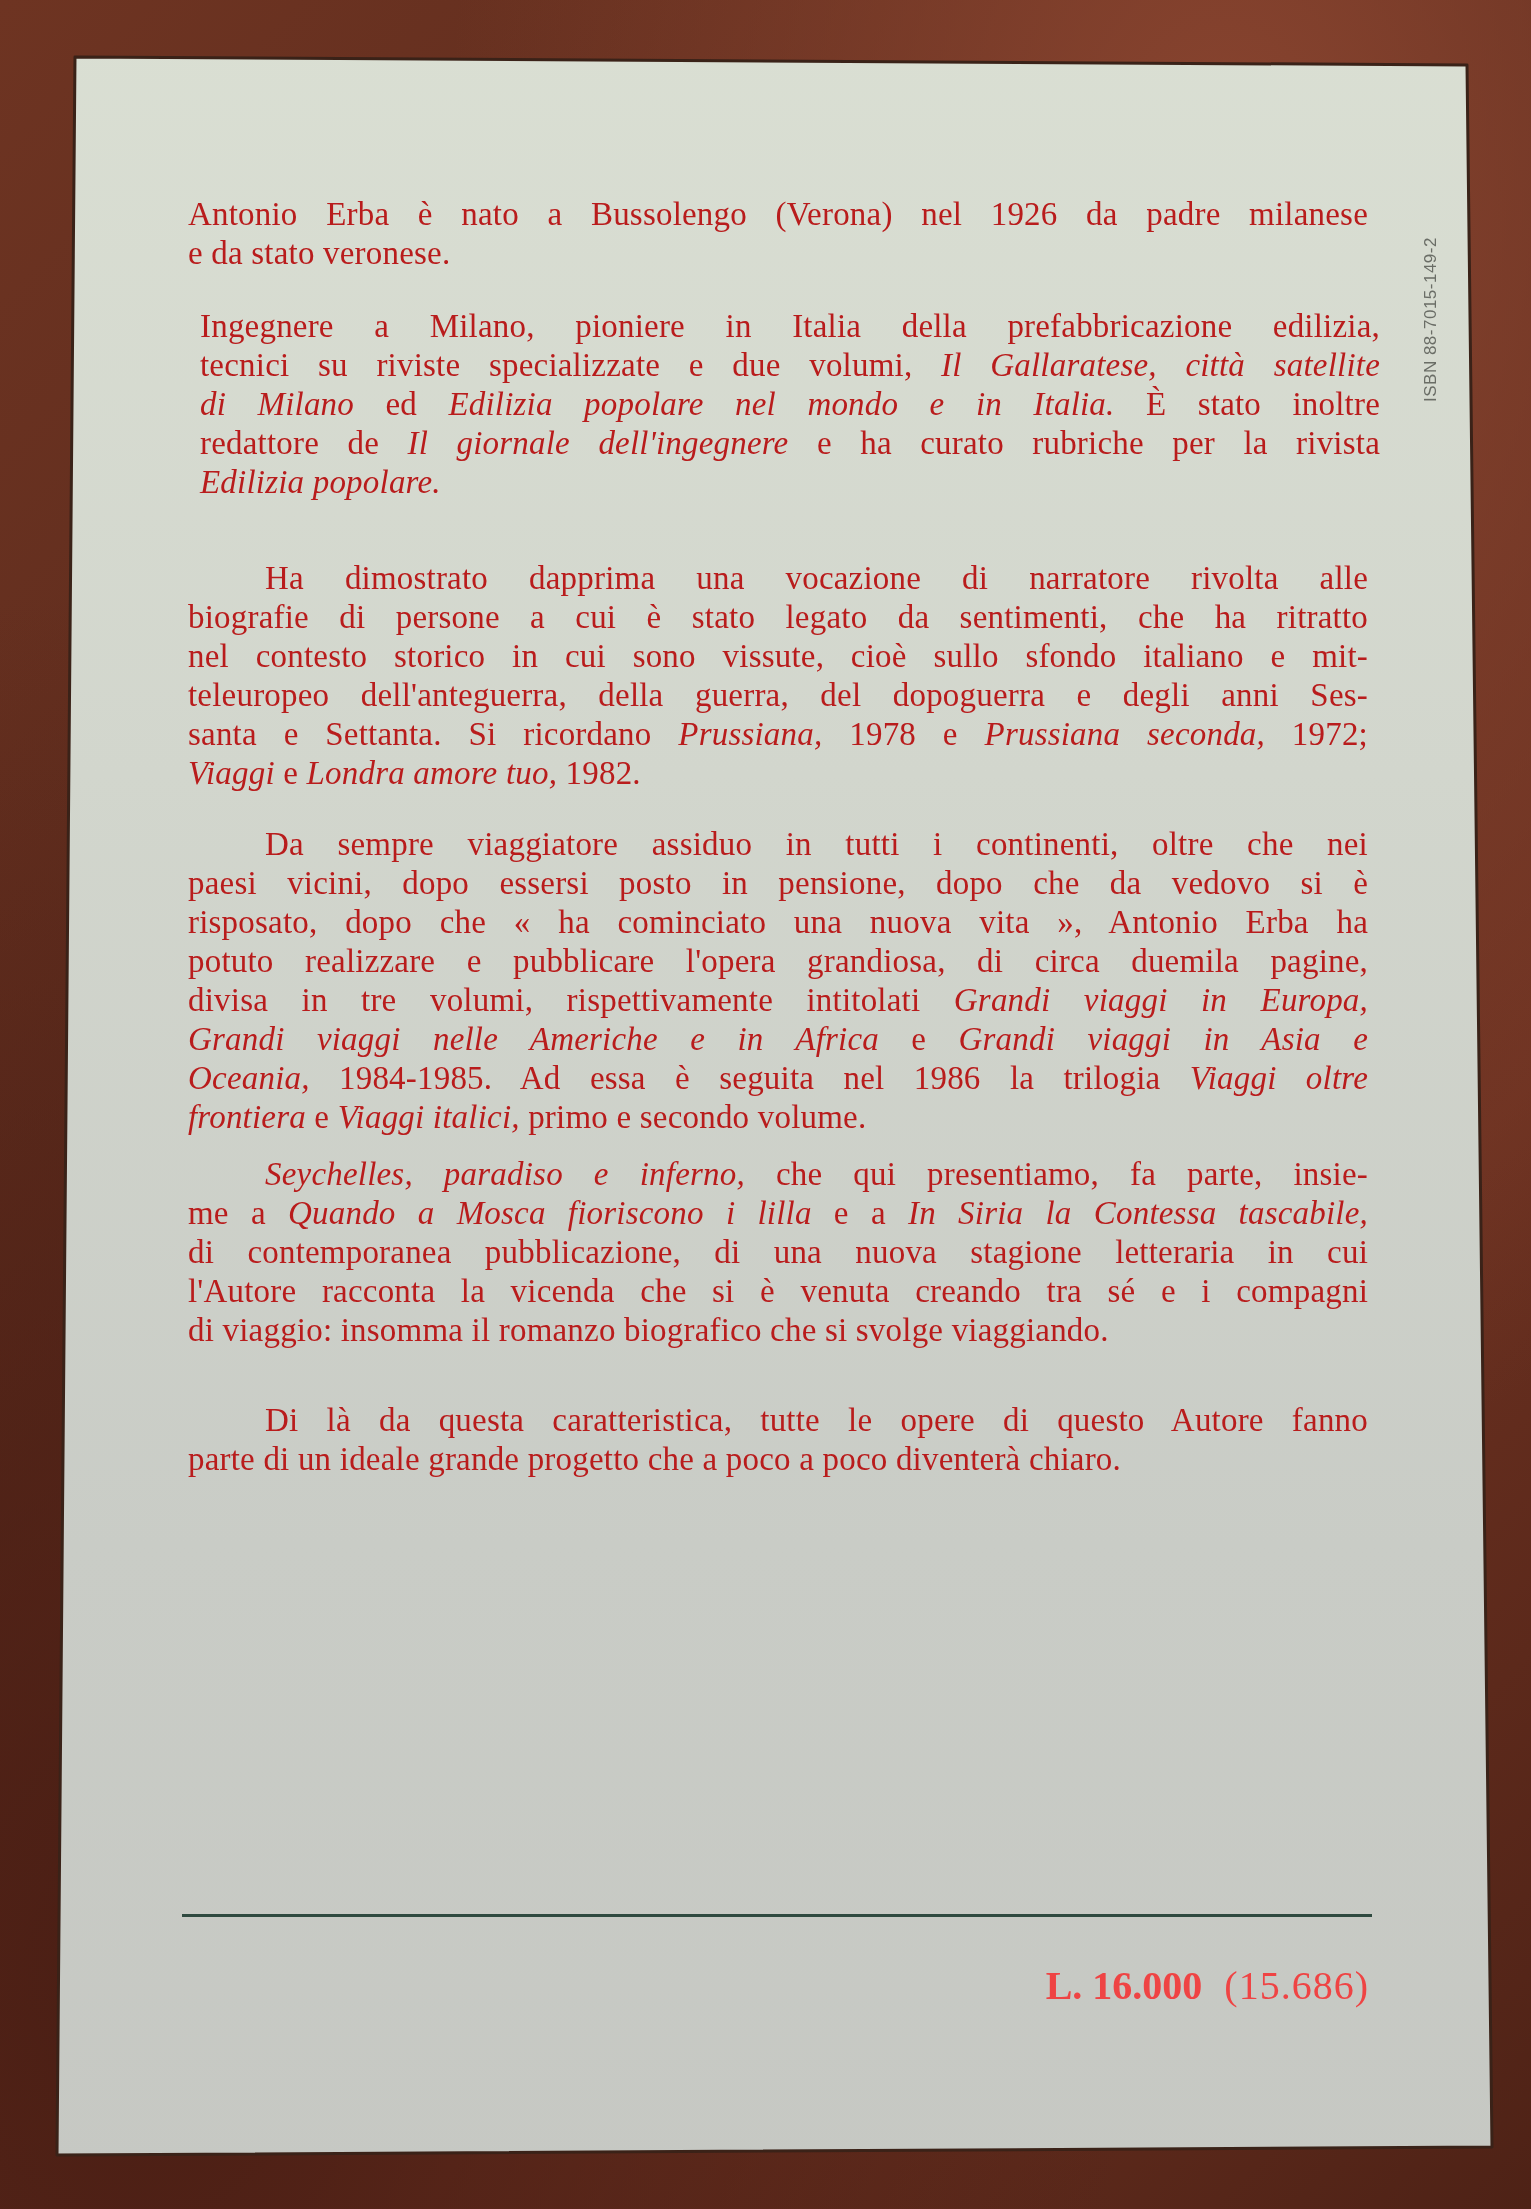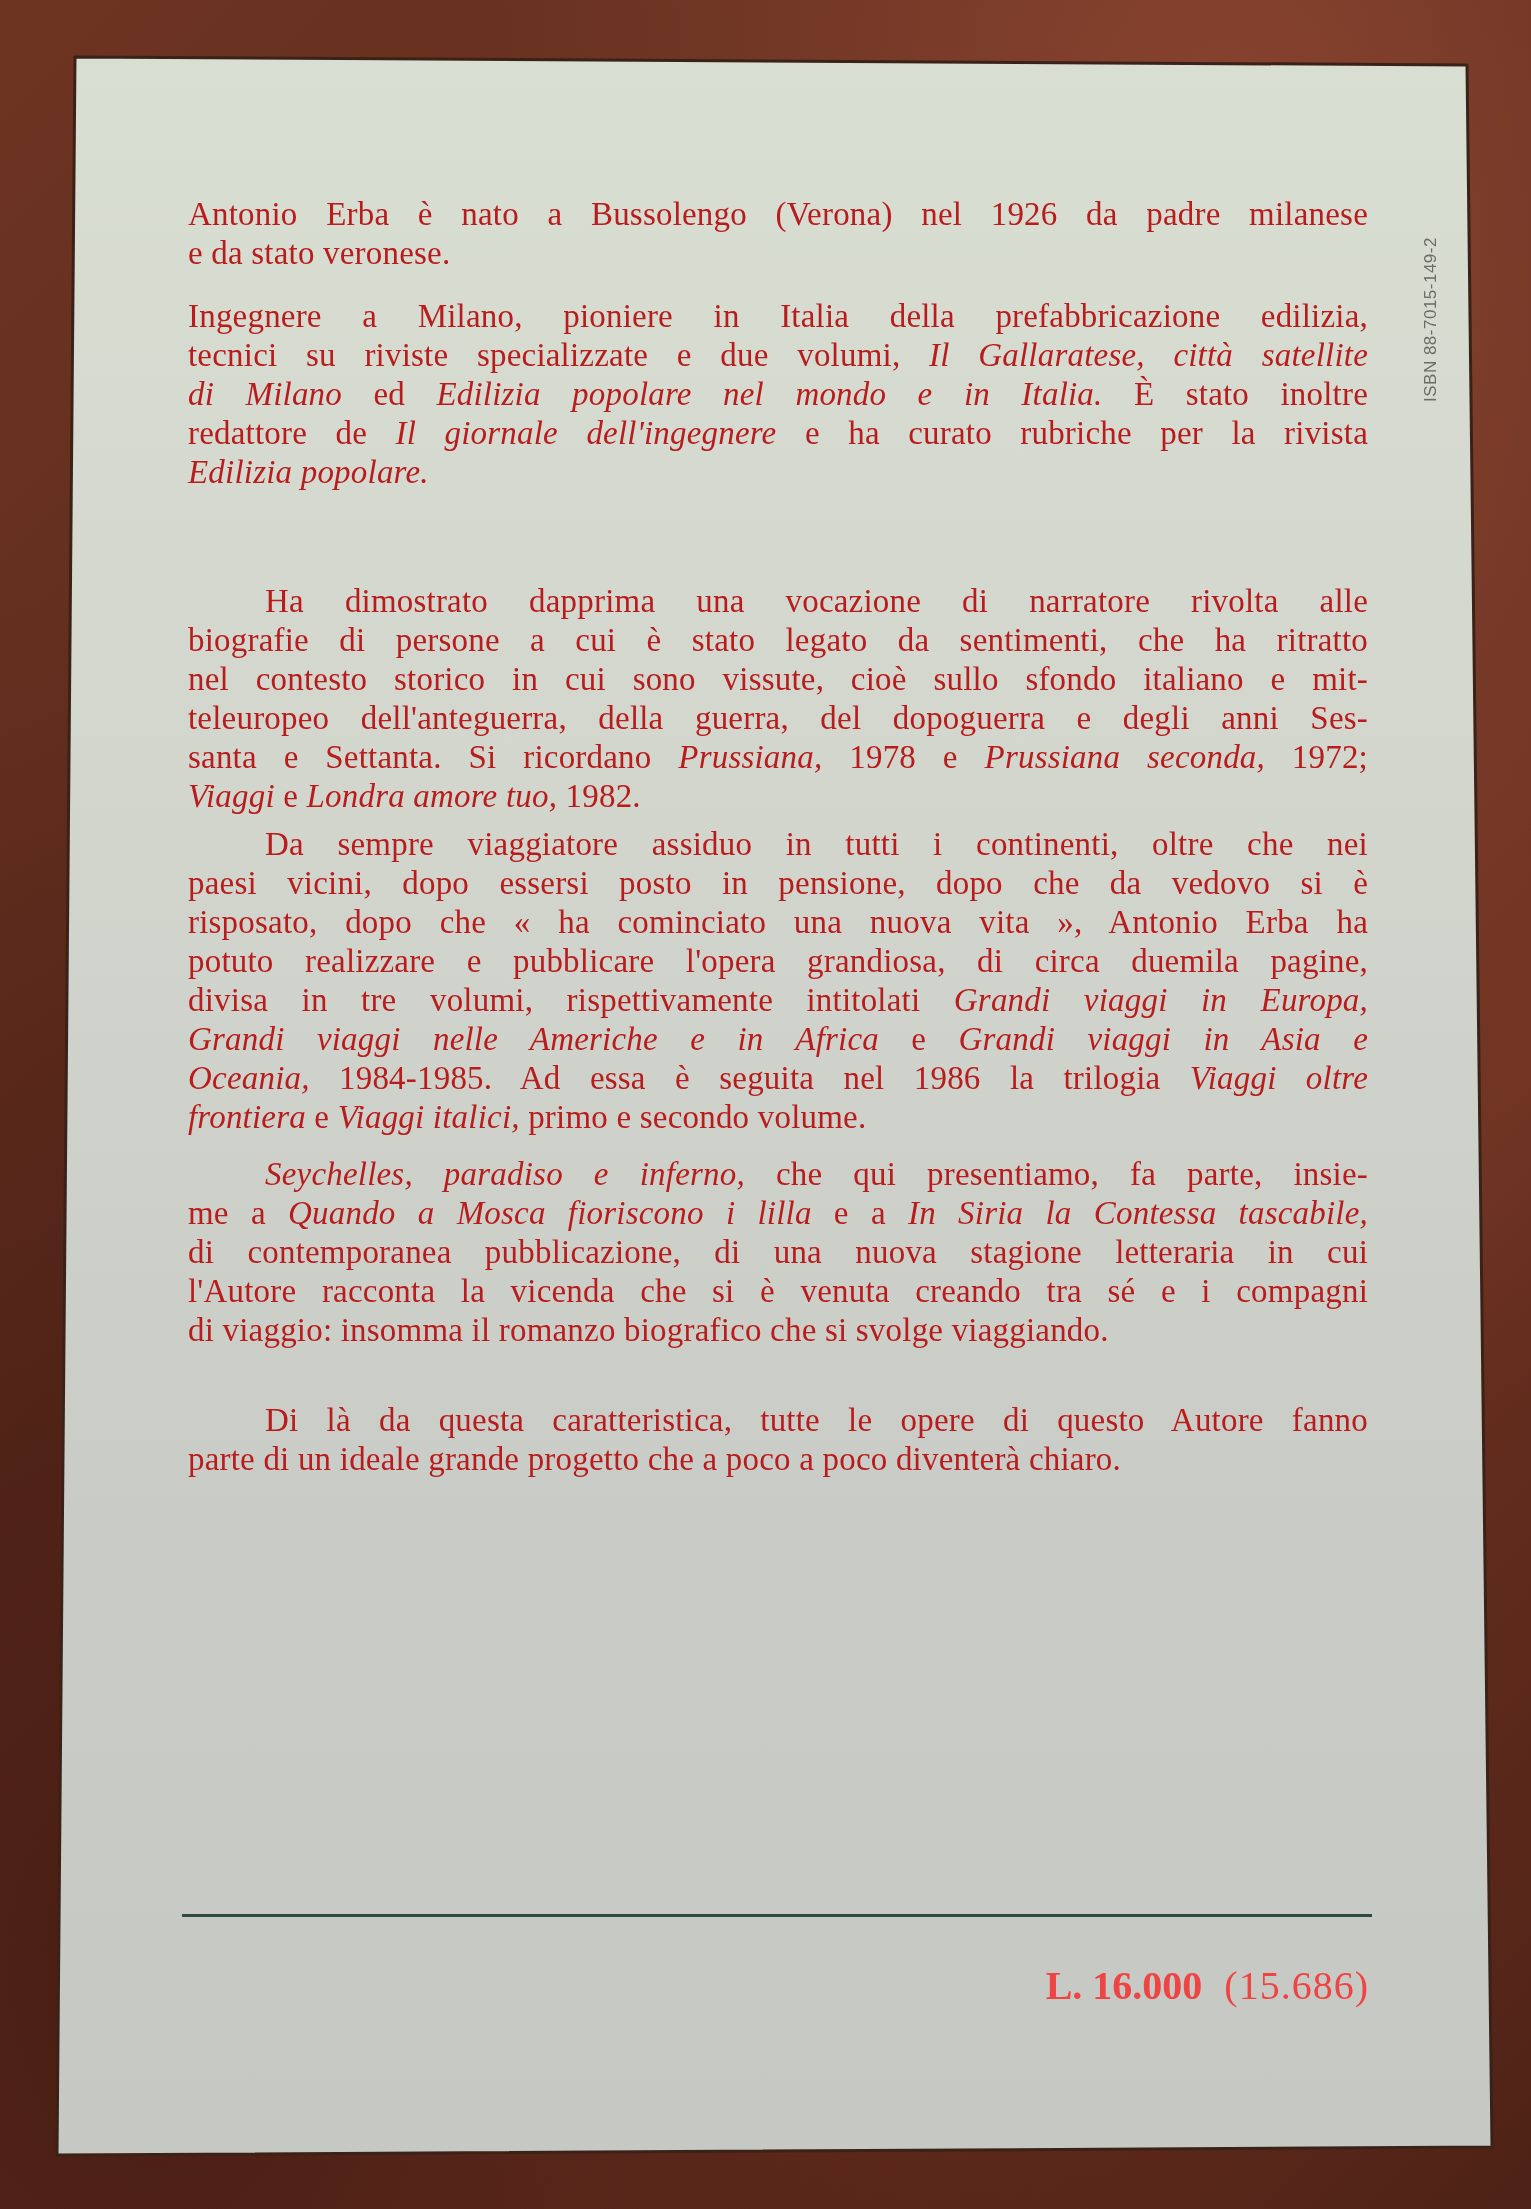--- a/index.html
+++ b/index.html
@@ -80,28 +80,28 @@
   <svg class="edge" viewBox="0 0 1531 2209" width="1531" height="2209">
     <polygon points="75,57 1467,65 1492,2147 57,2155" fill="none" stroke="#3a2218" stroke-width="3" stroke-linejoin="round"></polygon>
   </svg>
 
   <div class="isbn">ISBN 88-7015-149-2</div>
 
   <div class="text-block" id="p0" style="top:195px;">
       <span class="line"><span>Antonio Erba è nato a Bussolengo (Verona) nel 1926 da padre milanese</span></span>
       <span class="line last"><span>e da stato veronese.</span></span>
     </div>
-  <div class="text-block" id="p1" style="top:297px;">
+  <div class="text-block" id="p1" style="top:307px;margin-left:12px;">
       <span class="line"><span>Ingegnere a Milano, pioniere in Italia della prefabbricazione edilizia,</span></span>
       <span class="line"><span>tecnici su riviste specializzate e due volumi, </span><i>Il Gallaratese, città satellite</i></span>
       <span class="line"><i>di Milano</i><span> ed </span><i>Edilizia popolare nel mondo e in Italia.</i><span> È stato inoltre</span></span>
       <span class="line"><span>redattore de </span><i>Il giornale dell'ingegnere</i><span> e ha curato rubriche per la rivista</span></span>
       <span class="line last"><i>Edilizia popolare.</i></span>
     </div>
-  <div class="text-block" id="p2" style="top:582px;font-family:Liberation Serif, serif;">
+  <div class="text-block" id="p2" style="top:559px;font-family:Liberation Serif, serif;">
       <span class="line indent"><span>Ha dimostrato dapprima una vocazione di narratore rivolta alle</span></span>
       <span class="line"><span>biografie di persone a cui è stato legato da sentimenti, che ha ritratto</span></span>
       <span class="line"><span>nel contesto storico in cui sono vissute, cioè sullo sfondo italiano e mit-</span></span>
       <span class="line"><span>teleuropeo dell'anteguerra, della guerra, del dopoguerra e degli anni Ses-</span></span>
       <span class="line"><span>santa e Settanta. Si ricordano </span><i>Prussiana,</i><span> 1978 e </span><i>Prussiana seconda,</i><span> 1972;</span></span>
       <span class="line last"><i>Viaggi</i><span> e </span><i>Londra amore tuo,</i><span> 1982.</span></span>
     </div>
   <div class="text-block" id="p3" style="top:825px;">
       <span class="line indent"><span>Da sempre viaggiatore assiduo in tutti i continenti, oltre che nei</span></span>
       <span class="line"><span>paesi vicini, dopo essersi posto in pensione, dopo che da vedovo si è</span></span>

